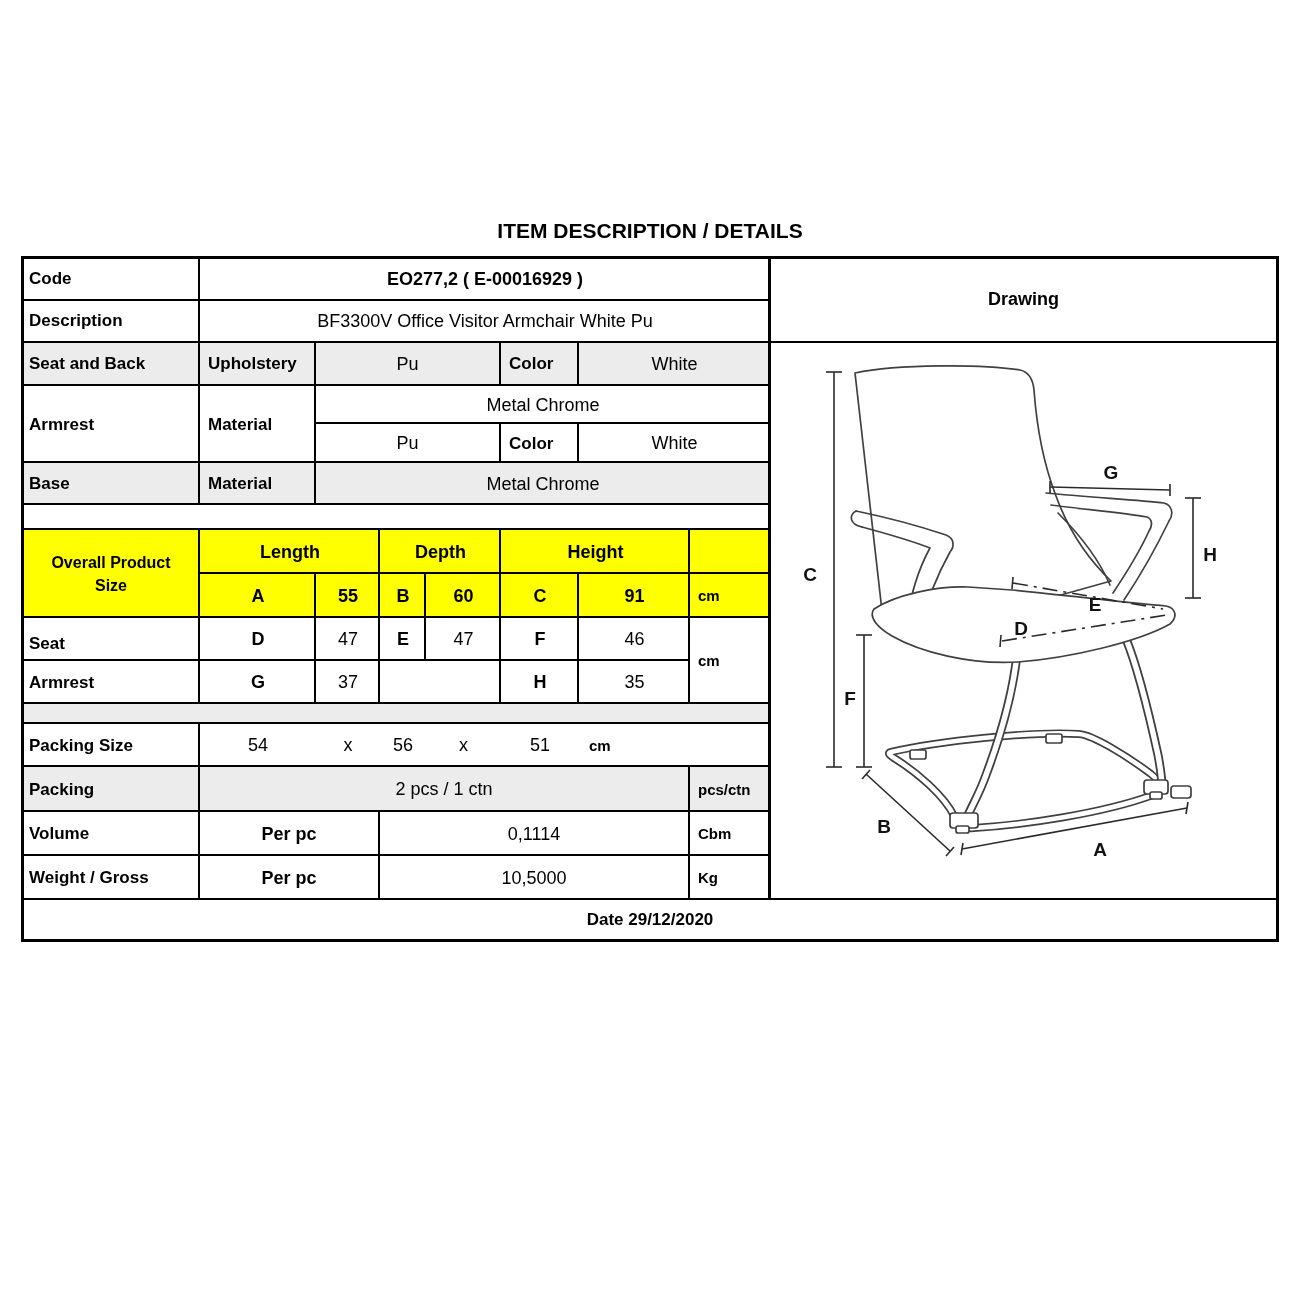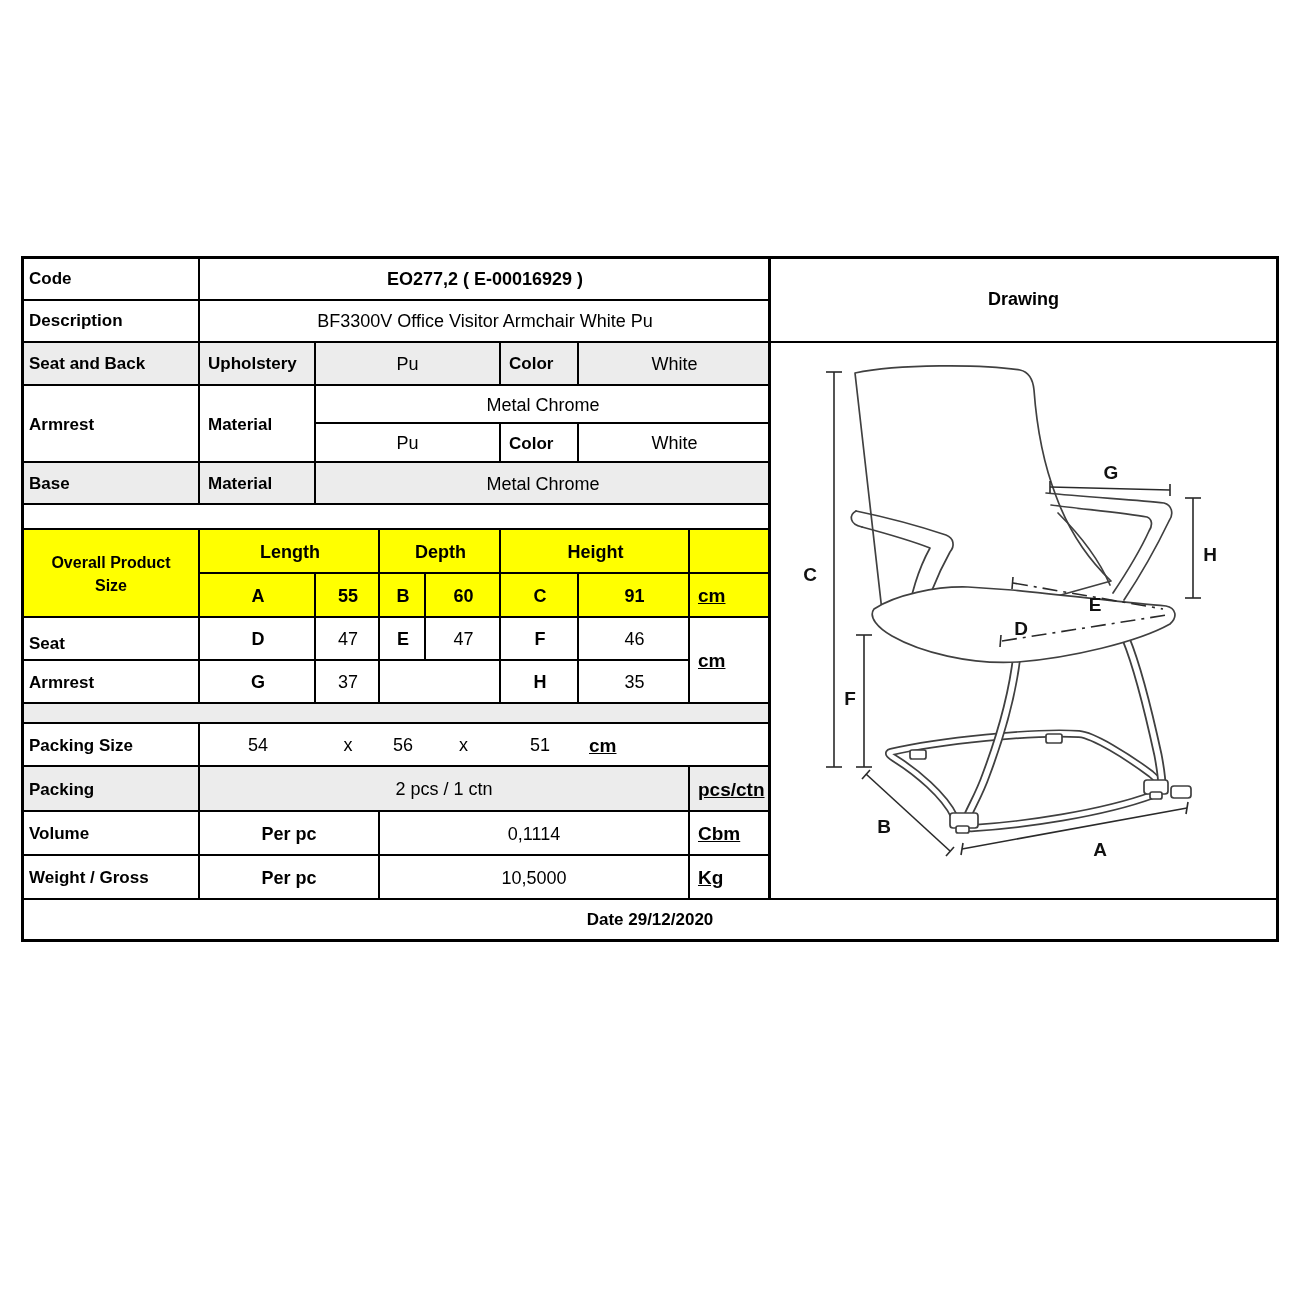--- a/index.html
+++ b/index.html
@@ -3,34 +3,35 @@
 <meta charset="utf-8">
 <style>
   html,body{margin:0;padding:0;background:#fff;}
   #sheet{position:relative;width:1300px;height:1300px;background:#fff;
          font-family:"Liberation Sans",sans-serif;color:#000;overflow:hidden;}
   .cell{position:absolute;display:flex;align-items:center;font-size:18px;line-height:1.15;}
   .b{font-weight:bold;}
   .ctr{justify-content:center;text-align:center;}
   .lft{padding-left:6px;box-sizing:border-box;}
   .lab{font-size:17px;font-weight:bold;}
-  .sm{font-size:19px;font-weight:bold;text-decoration:underline;}
+  .sm{font-size:15px;font-weight:bold;}
   .hl,.vl{position:absolute;background:#000;z-index:2;}
   .bg{position:absolute;z-index:0;}
   .txt{z-index:3;}
   #title{position:absolute;left:0;top:219;width:1300px;top:219px;text-align:center;
          font-size:21px;font-weight:bold;z-index:3;}
   #chair{position:absolute;left:770px;top:343px;z-index:1;}
   text.dim{font-family:"Liberation Sans",sans-serif;font-size:19px;font-weight:bold;fill:#111;text-anchor:middle;}
 </style>
 </head>
 <body>
 
 <div id="sheet">
 
+  <div id="title">ITEM DESCRIPTION / DETAILS</div>
 
   <div class="bg" style="left:23px;top:342px;width:747px;height:44px;background:#ececec;"></div>
   <div class="bg" style="left:23px;top:463px;width:747px;height:42px;background:#ececec;"></div>
   <div class="bg" style="left:23px;top:530px;width:747px;height:88px;background:#ffff00;"></div>
   <div class="bg" style="left:23px;top:704px;width:747px;height:20px;background:#ececec;"></div>
   <div class="bg" style="left:23px;top:767px;width:747px;height:45px;background:#ececec;"></div>
 
   <div class="hl" style="left:21px;top:256px;width:1258px;height:3px;"></div>
   <div class="hl" style="left:23px;top:299px;width:747px;height:2px;"></div>
   <div class="hl" style="left:23px;top:341px;width:1254px;height:2px;"></div>

